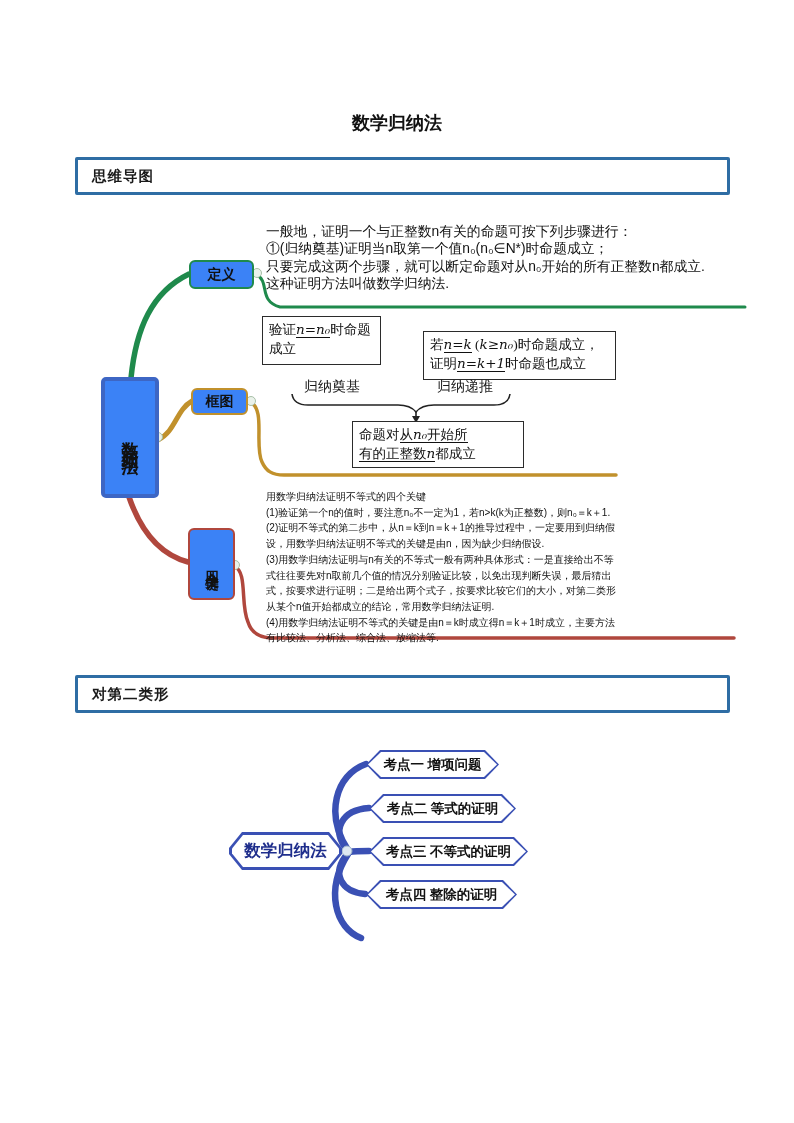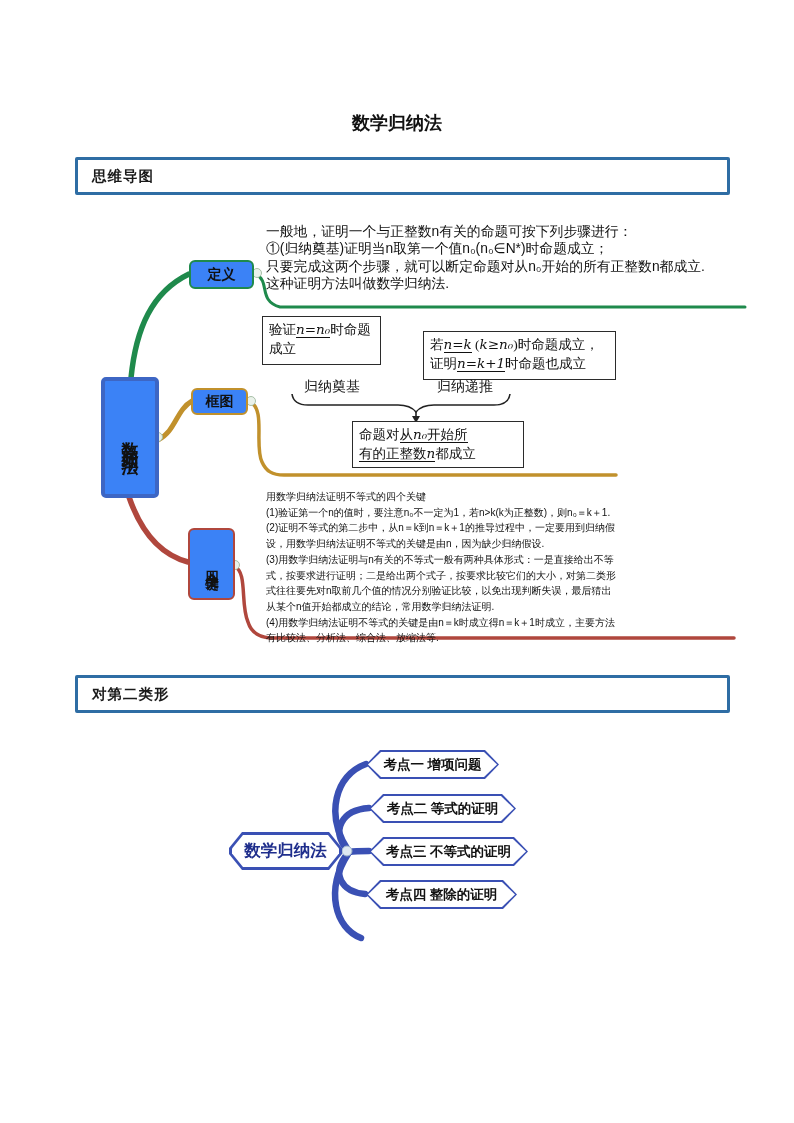--- a/index.html
+++ b/index.html
@@ -174,22 +174,22 @@
     <div><span>命题对</span><span class="seg-u">从</span><span class="seg-i seg-u">n₀</span><span class="seg-u">开始所</span></div>
     <div><span class="seg-u">有的正整数</span><span class="seg-i seg-u">n</span><span>都成立</span></div>
   </div>
 
   <div class="abs para keys-text">
     <div>用数学归纳法证明不等式的四个关键</div>
     <div>(1)验证第一个n的值时，要注意n₀不一定为1，若n&gt;k(k为正整数)，则n₀＝k＋1.</div>
     <div>(2)证明不等式的第二步中，从n＝k到n＝k＋1的推导过程中，一定要用到归纳假</div>
     <div>设，用数学归纳法证明不等式的关键是由n，因为缺少归纳假设.</div>
     <div>(3)用数学归纳法证明与n有关的不等式一般有两种具体形式：一是直接给出不等</div>
+    <div>式往往要先对n取前几个值的情况分别验证比较，以免出现判断失误，最后猜出</div>
     <div>式，按要求进行证明；二是给出两个式子，按要求比较它们的大小，对第二类形</div>
-    <div>式往往要先对n取前几个值的情况分别验证比较，以免出现判断失误，最后猜出</div>
     <div>从某个n值开始都成立的结论，常用数学归纳法证明.</div>
     <div>(4)用数学归纳法证明不等式的关键是由n＝k时成立得n＝k＋1时成立，主要方法</div>
     <div>有比较法、分析法、综合法、放缩法等.</div>
   </div>
 
   <div class="abs section-box" style="top:665px;">
     <span class="section-label">对第二类形</span>
   </div>
 
   <div class="abs oct-outer root-node2">

